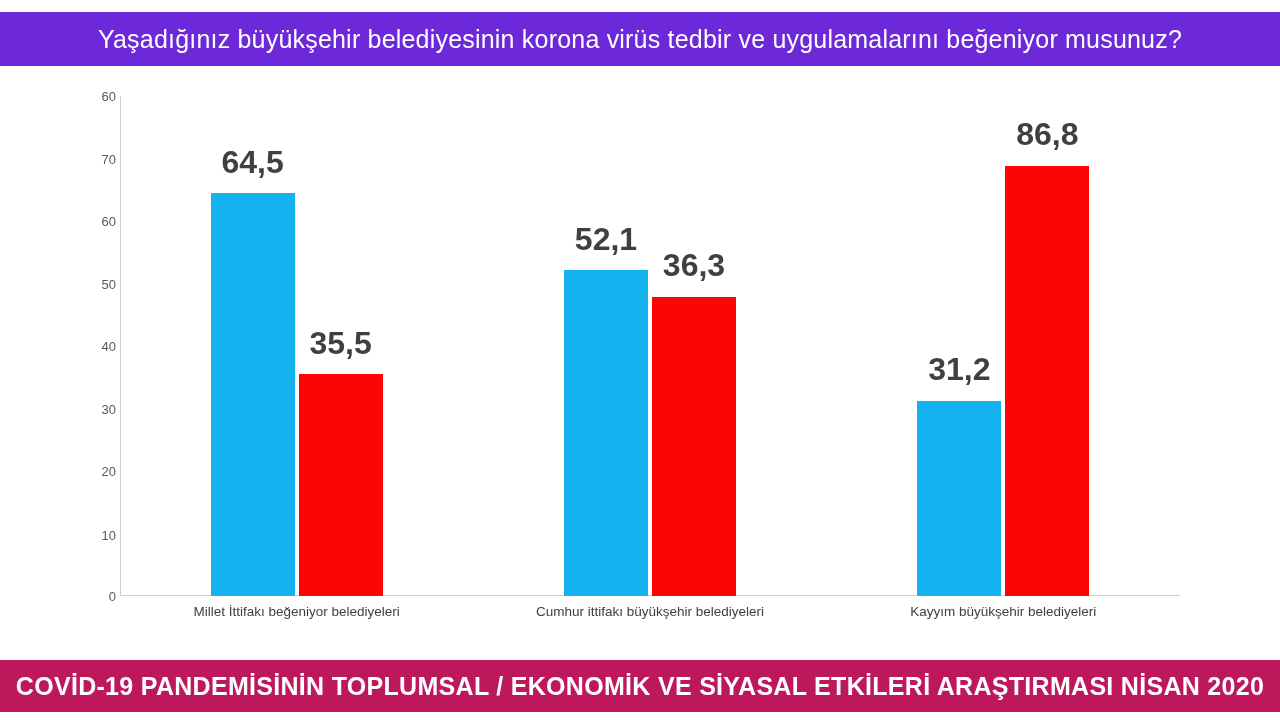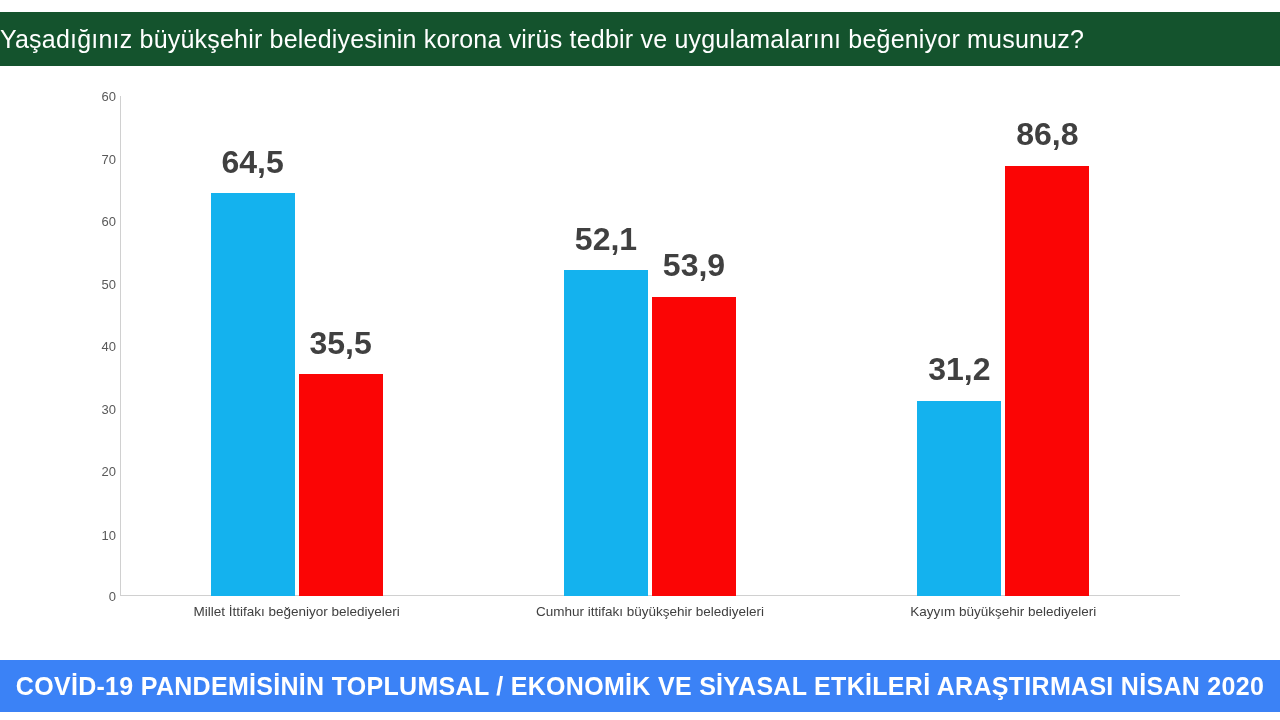--- a/index.html
+++ b/index.html
@@ -18,39 +18,40 @@
     width: 1280px;
     height: 720px;
   }
   
   .header-banner {
     position: absolute;
     left: 0;
     top: 12px;
     width: 1280px;
     height: 54px;
-    background: #14532d;
-    display: flex;
-    align-items: center;
+    background: #6d28d9;
+    display: flex;
+    align-items: center;
+    justify-content: center;
   }
   .header-title {
     color: #ffffff;
     font-size: 25px;
     font-weight: 400;
     letter-spacing: 0.2px;
     white-space: nowrap;
   }
   
   .footer-banner {
     position: absolute;
     left: 0;
     bottom: 8px;
     width: 1280px;
     height: 52px;
-    background: #3b82f6;
+    background: #be185d;
     display: flex;
     align-items: center;
     justify-content: center;
   }
   .footer-title {
     color: #ffffff;
     font-size: 25px;
     font-weight: 700;
     letter-spacing: 0.3px;
     white-space: nowrap;
@@ -234,21 +235,21 @@
           <div class="cat-label">Millet İttifakı beğeniyor belediyeleri</div>
         </div>
 
         <div class="group">
           <div class="bars">
             <div class="bar-col">
               <div class="bar-label" style="bottom:338px">52,1</div>
               <div class="bar blue" style="height:326px"></div>
             </div>
             <div class="bar-col">
-              <div class="bar-label" style="bottom:312px">53,9</div>
+              <div class="bar-label" style="bottom:312px">36,3</div>
               <div class="bar red" style="height:299px"></div>
             </div>
           </div>
           <div class="cat-label">Cumhur ittifakı büyükşehir belediyeleri</div>
         </div>
 
         <div class="group">
           <div class="bars">
             <div class="bar-col">
               <div class="bar-label" style="bottom:208px">31,2</div>

